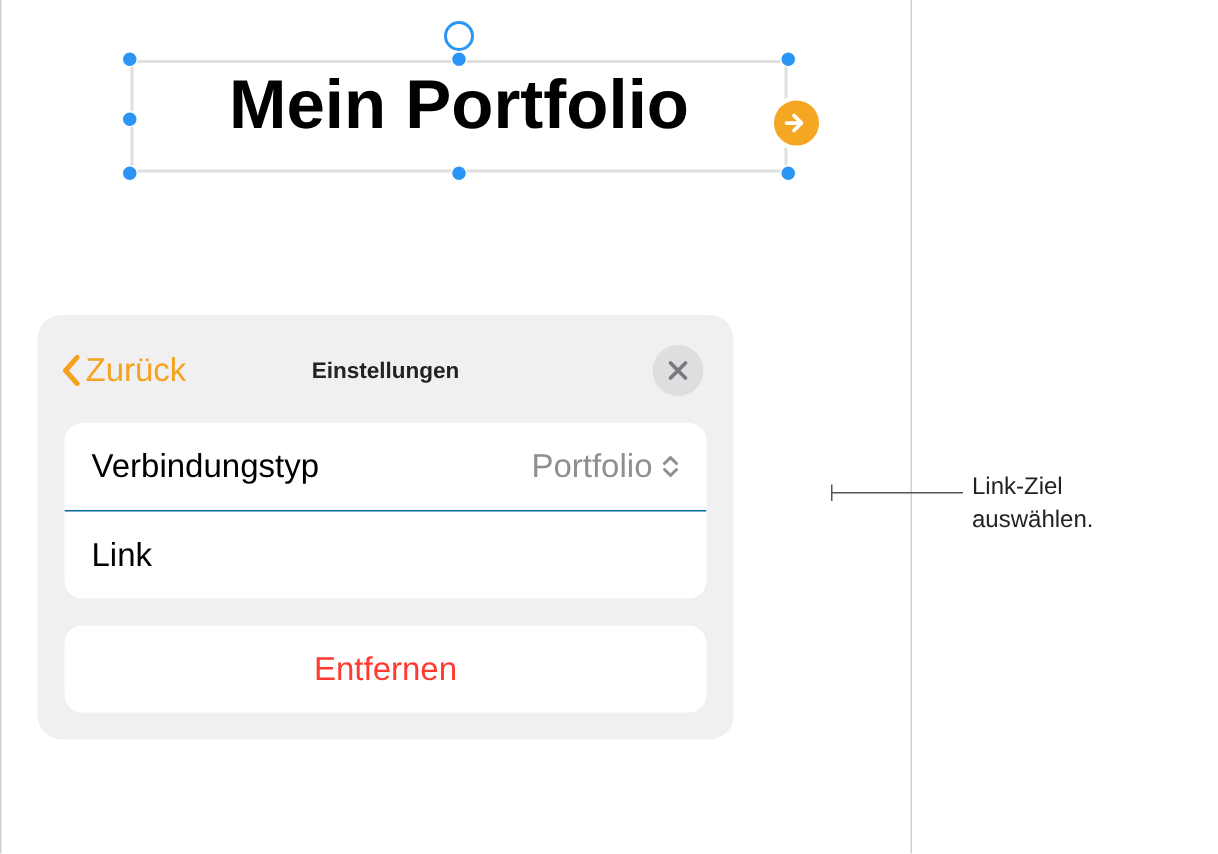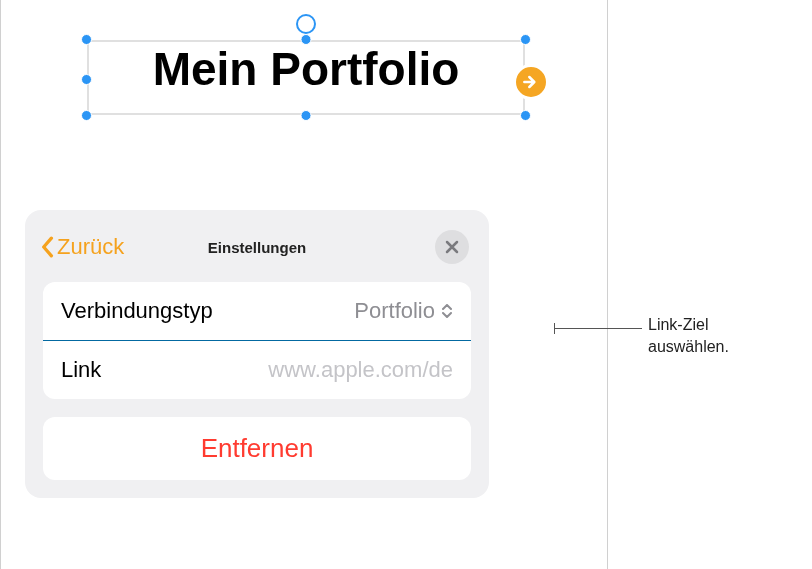--- a/index.html
+++ b/index.html
@@ -148,21 +148,21 @@
     .updown { display: inline-flex; flex-direction: column; line-height: 0; }
     .remove-section {
       background: #fff;
       border-radius: 12px;
       margin: 18px 18px 0 18px;
       padding: 16px 18px;
       text-align: center;
     }
     .remove-label {
       color: #ff3b30;
-      font-size: 26px;
+      font-size: 22px;
       margin-top: 28px;
     }
     .callout {
       position: absolute;
       left: 648px;
       top: 314px;
       font-size: 16px;
       color: #222;
       line-height: 1.35;
     }
@@ -233,21 +233,20 @@
                 <path d="M2 5 L6 1 L10 5" stroke="#8e8e93" stroke-width="2" fill="none" stroke-linecap="round" stroke-linejoin="round"></path>
               </svg>
             <svg width="12" height="7" viewBox="0 0 12 7">
                 <path d="M2 2 L6 6 L10 2" stroke="#8e8e93" stroke-width="2" fill="none" stroke-linecap="round" stroke-linejoin="round"></path>
               </svg>
           </span>
         </span>
       </div>
       <div class="row">
         <span class="row-label">Link</span>
-        <span class="row-value link-value">www.apple.com/de</span>
       </div>
     </div>
 
     <div class="remove-section">
       <span class="remove-label">Entfernen</span>
     </div>
   </div>
 </div>
 
 <div class="callout-line"></div>

